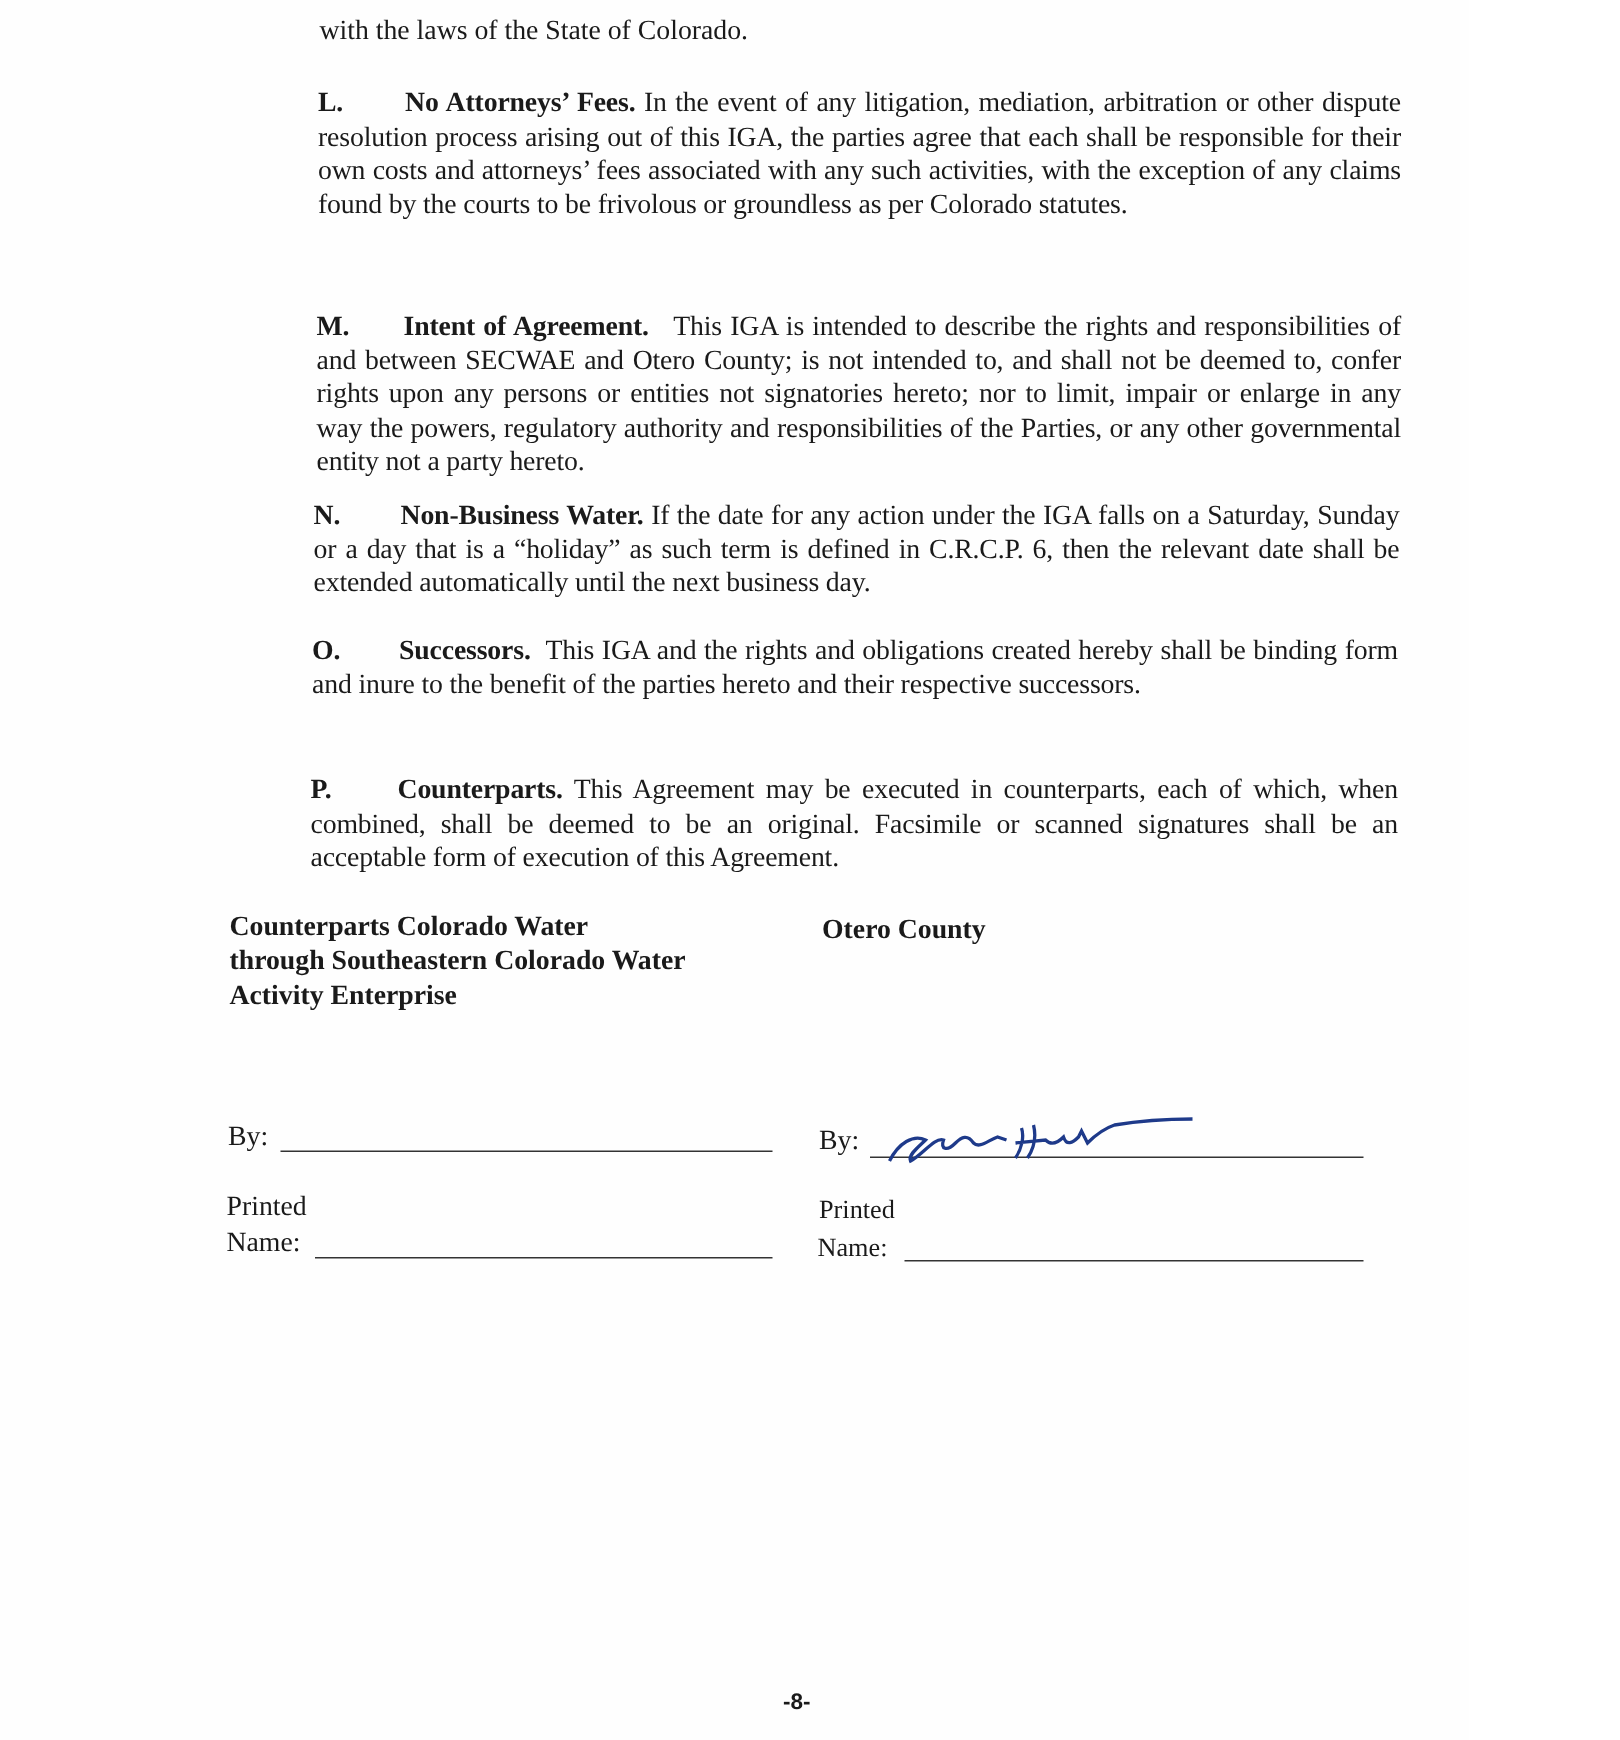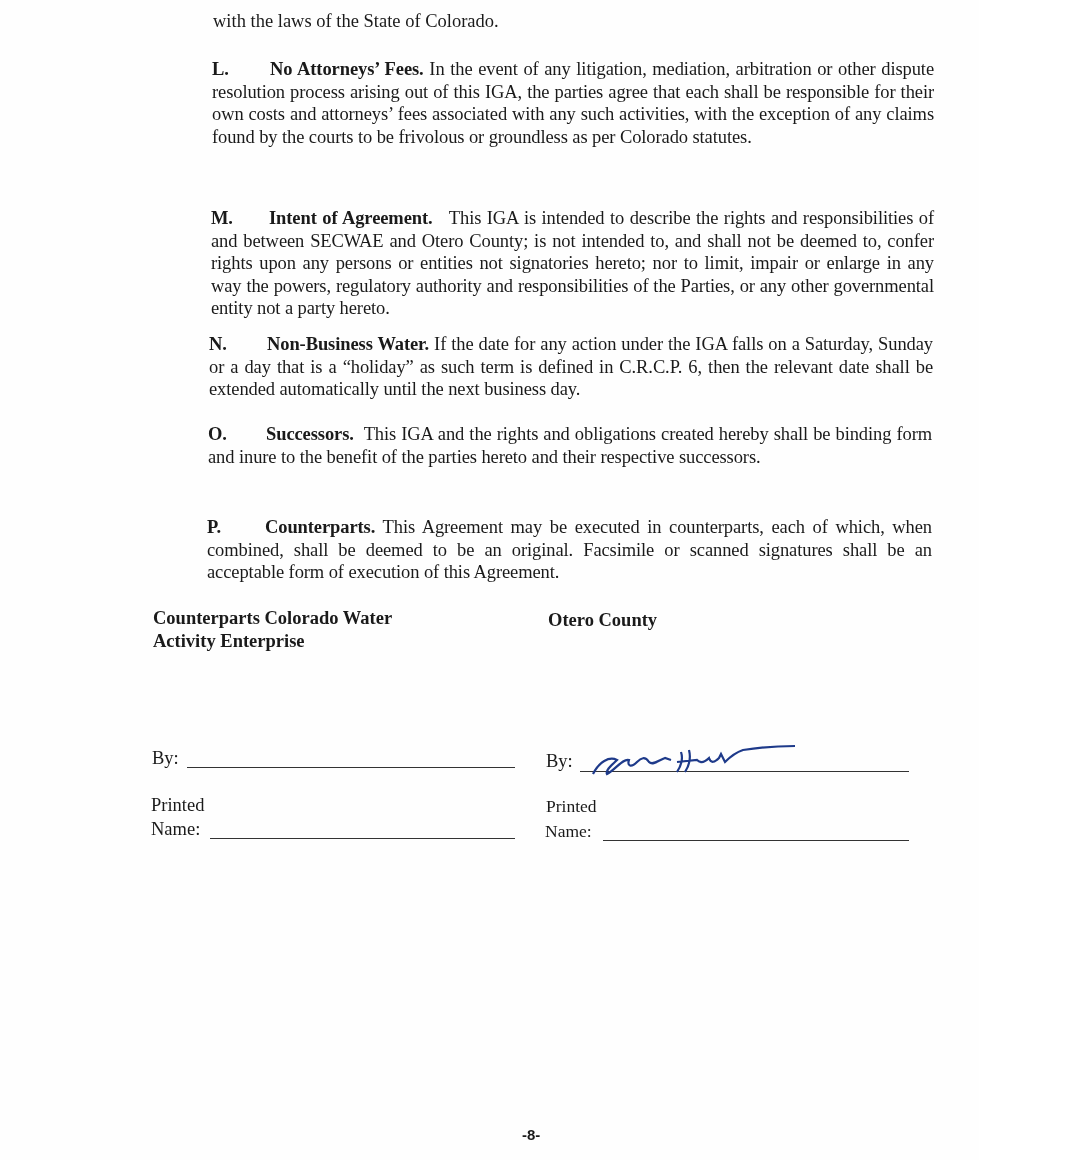--- a/index.html
+++ b/index.html
@@ -38,20 +38,21 @@
   <div class="para" style="left:208px; top:423px; width:724px;">
     <span class="letter">O.</span><span class="heading">Successors.</span><span style="white-space:pre-wrap;">  This IGA and the rights and obligations created hereby shall be binding form and inure to the benefit of the parties hereto and their respective successors.</span>
   </div>
 
   <div class="para" style="left:207px; top:516px; width:725px;">
     <span class="letter">P.</span><span class="heading">Counterparts.</span><span> This Agreement may be executed in counterparts, each of which, when combined, shall be deemed to be an original. Facsimile or scanned signatures shall be an acceptable form of execution of this Agreement.</span>
   </div>
 
   <div class="party" style="left:153px; top:607px;">
     <div>Counterparts Colorado Water</div>
+    <div>through Southeastern Colorado Water</div>
     <div>Activity Enterprise</div>
   </div>
 
   <div class="sig-label" style="left:152px; top:747px;">By:</div>
   <div class="rule" style="left:187px; top:767px; width:328px;"></div>
   <div class="sig-label" style="left:151px; top:794px;">Printed</div>
   <div class="sig-label" style="left:151px; top:818px;">Name:</div>
   <div class="rule" style="left:210px; top:838px; width:305px;"></div>
 
   <div class="party" style="left:548px; top:609px;">

